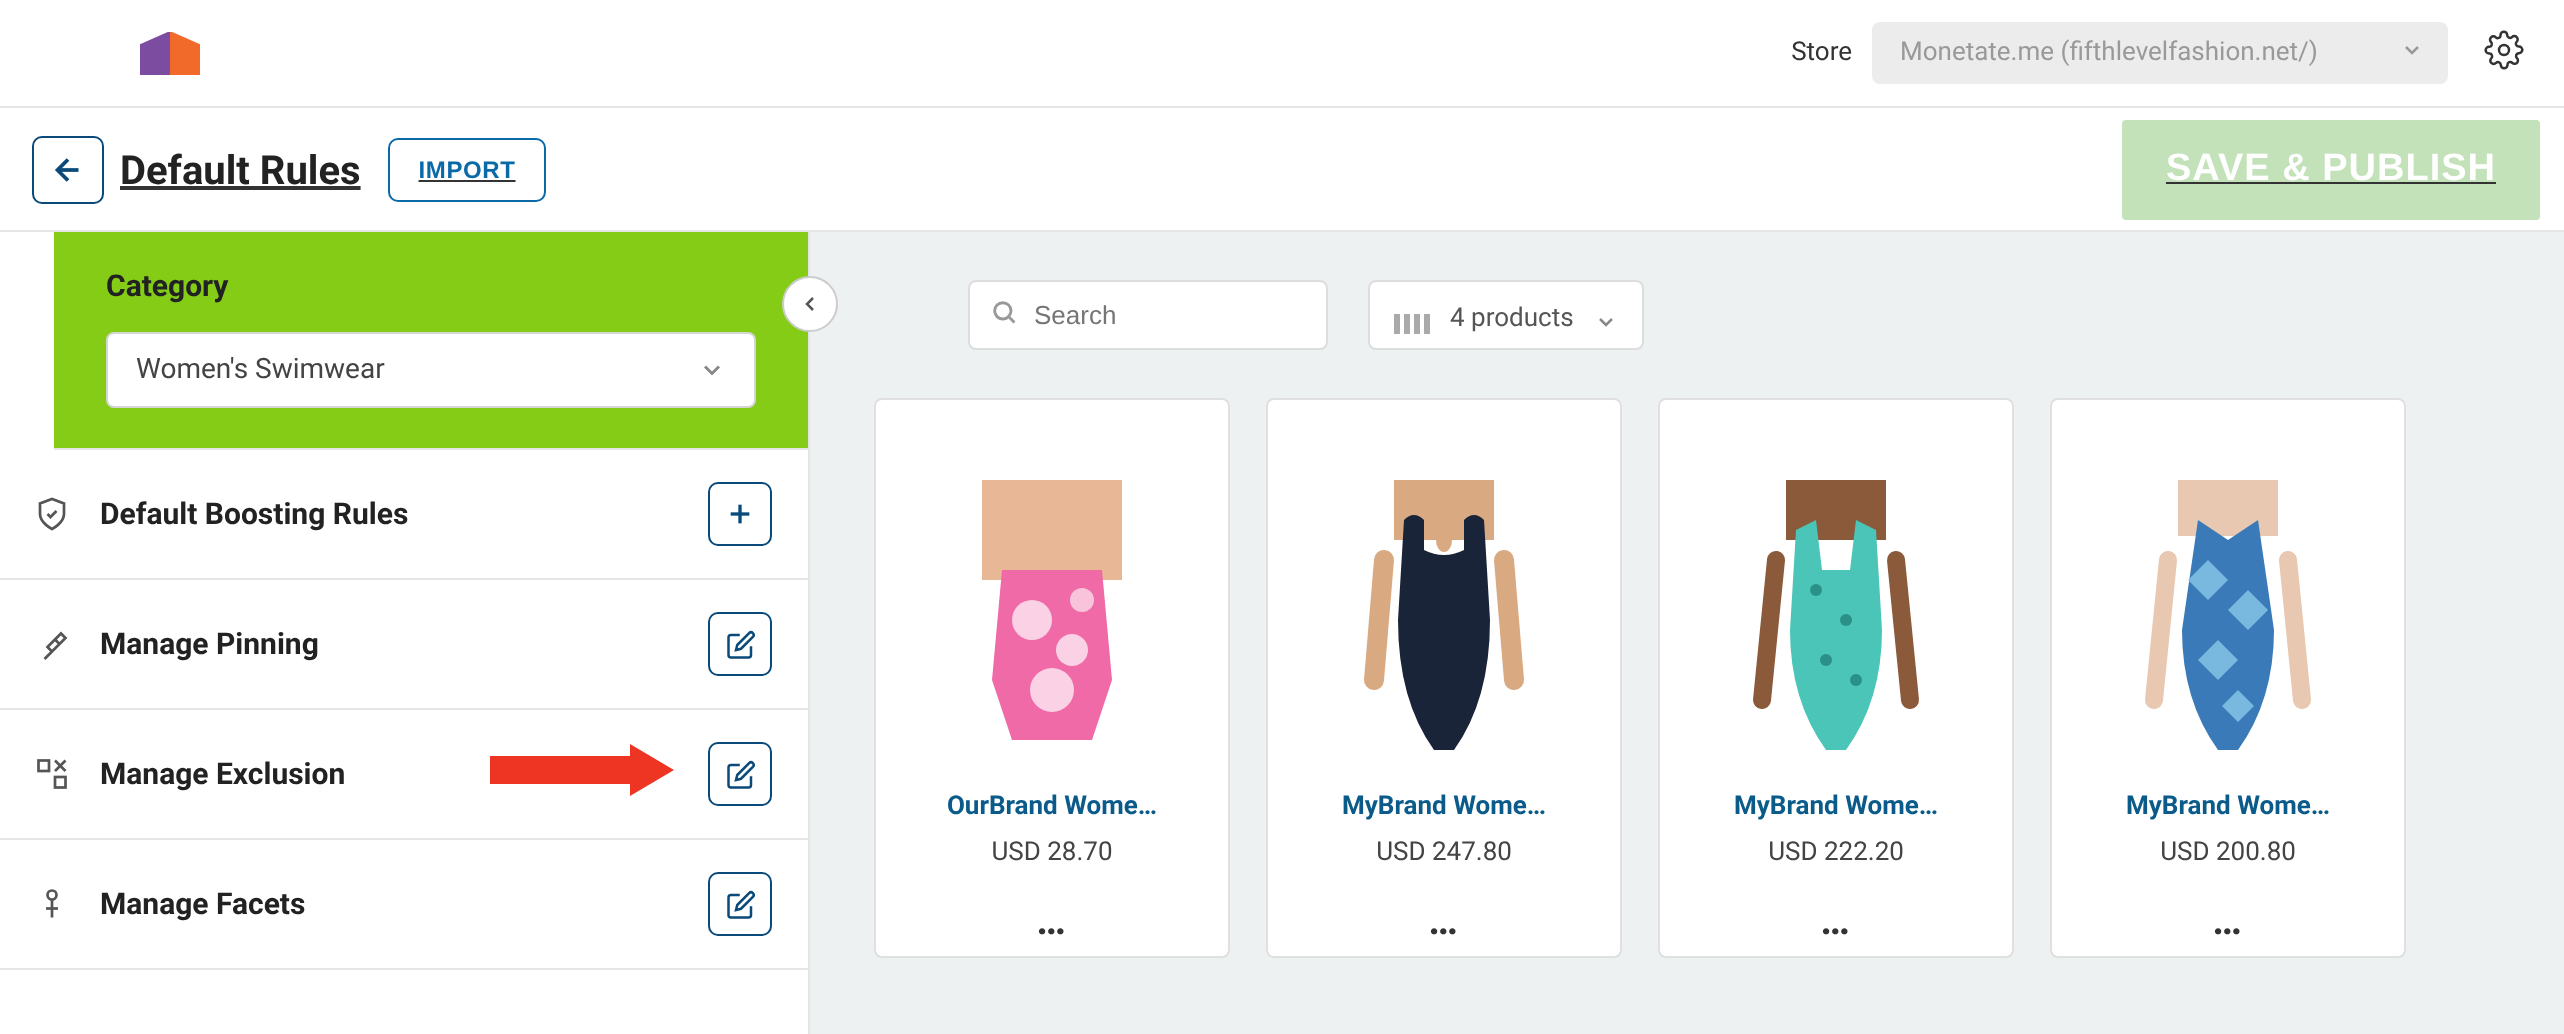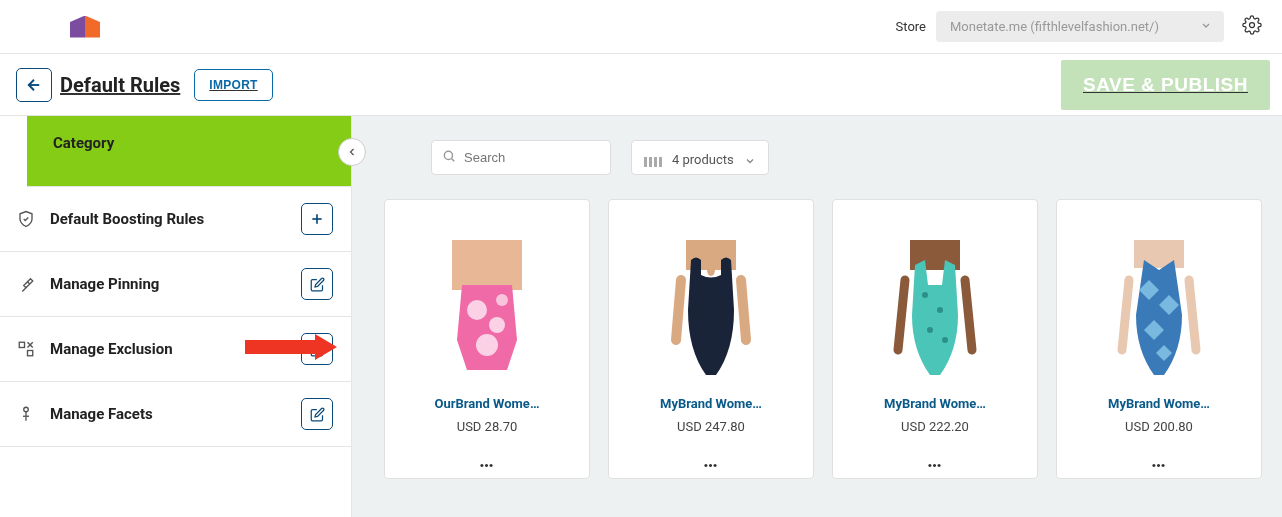--- a/index.html
+++ b/index.html
@@ -48,21 +48,21 @@
 .content-toolbar { display: flex; gap: 20px; margin-bottom: 24px; }
 .search-box { width: 180px; background: #fff; border: 1px solid #ddd; border-radius: 4px; padding: 7px 10px; display: flex; align-items: center; gap: 8px; margin-left: 47px; }
 .search-box input { border: none; outline: none; font-size: 13px; width: 100%; color: #555; }
 .search-box .sicon { color: #999; }
 .products-count { background: #fff; border: 1px solid #ddd; border-radius: 4px; padding: 7px 12px; display: flex; align-items: flex-end; gap: 10px; font-size: 13px; color: #555; cursor: pointer; }
 .grid-icon { display: flex; gap: 2px; }
 .grid-icon span { width: 3px; height: 10px; background: #aaa; }
 
 
 .product-grid { display: flex; gap: 18px; }
-.product-card { width: 206px; background: #fff; border: 1px solid #e0e0e0; border-radius: 4px; padding: 0; display: flex; flex-direction: column; align-items: center; }
+.product-card { width: 178px; background: #fff; border: 1px solid #e0e0e0; border-radius: 4px; padding: 0; display: flex; flex-direction: column; align-items: center; }
 .product-img { width: 100%; height: 180px; display: flex; align-items: flex-end; justify-content: center; padding-top: 40px; }
 .product-name { font-size: 13px; font-weight: 700; color: #0a5a8a; margin-top: 16px; text-align: center; padding: 0 10px; white-space: nowrap; overflow: hidden; text-overflow: ellipsis; width: 100%; }
 .product-price { font-size: 13px; color: #444; margin-top: 8px; text-align: left; }
 .product-menu { font-size: 20px; font-weight: 700; color: #333; margin: 22px 0 14px; cursor: pointer; letter-spacing: 1px; line-height: 0.4; }
 
 
 .swimsuit { width: 110px; height: 140px; }
 </style>
 </head>
 <body>
@@ -100,20 +100,26 @@
   <span class="page-title">Default Rules</span>
   <button class="import-btn">IMPORT</button>
   <div class="header-spacer"></div>
   <button class="save-btn">SAVE &amp; PUBLISH</button>
 </div>
 
 <div class="main">
   <div class="sidebar">
     <div class="category-section">
       <div class="category-title">Category</div>
+      <div class="category-select">
+        <span>Women's Swimwear</span>
+        <svg width="14" height="14" viewBox="0 0 24 24" fill="none" stroke="#888" stroke-width="2.5">
+            <polyline points="6 9 12 15 18 9"></polyline>
+          </svg>
+      </div>
     </div>
 
     <div class="rule-row">
       <span class="rule-icon">
         <svg width="18" height="18" viewBox="0 0 24 24" fill="none" stroke="currentColor" stroke-width="1.8">
             <path d="M12 22s8-4 8-10V5l-8-3-8 3v7c0 6 8 10 8 10z"></path>
             <polyline points="9 12 11 14 15 10"></polyline>
           </svg>
       </span>
       <span class="rule-label">Default Boosting Rules</span>

